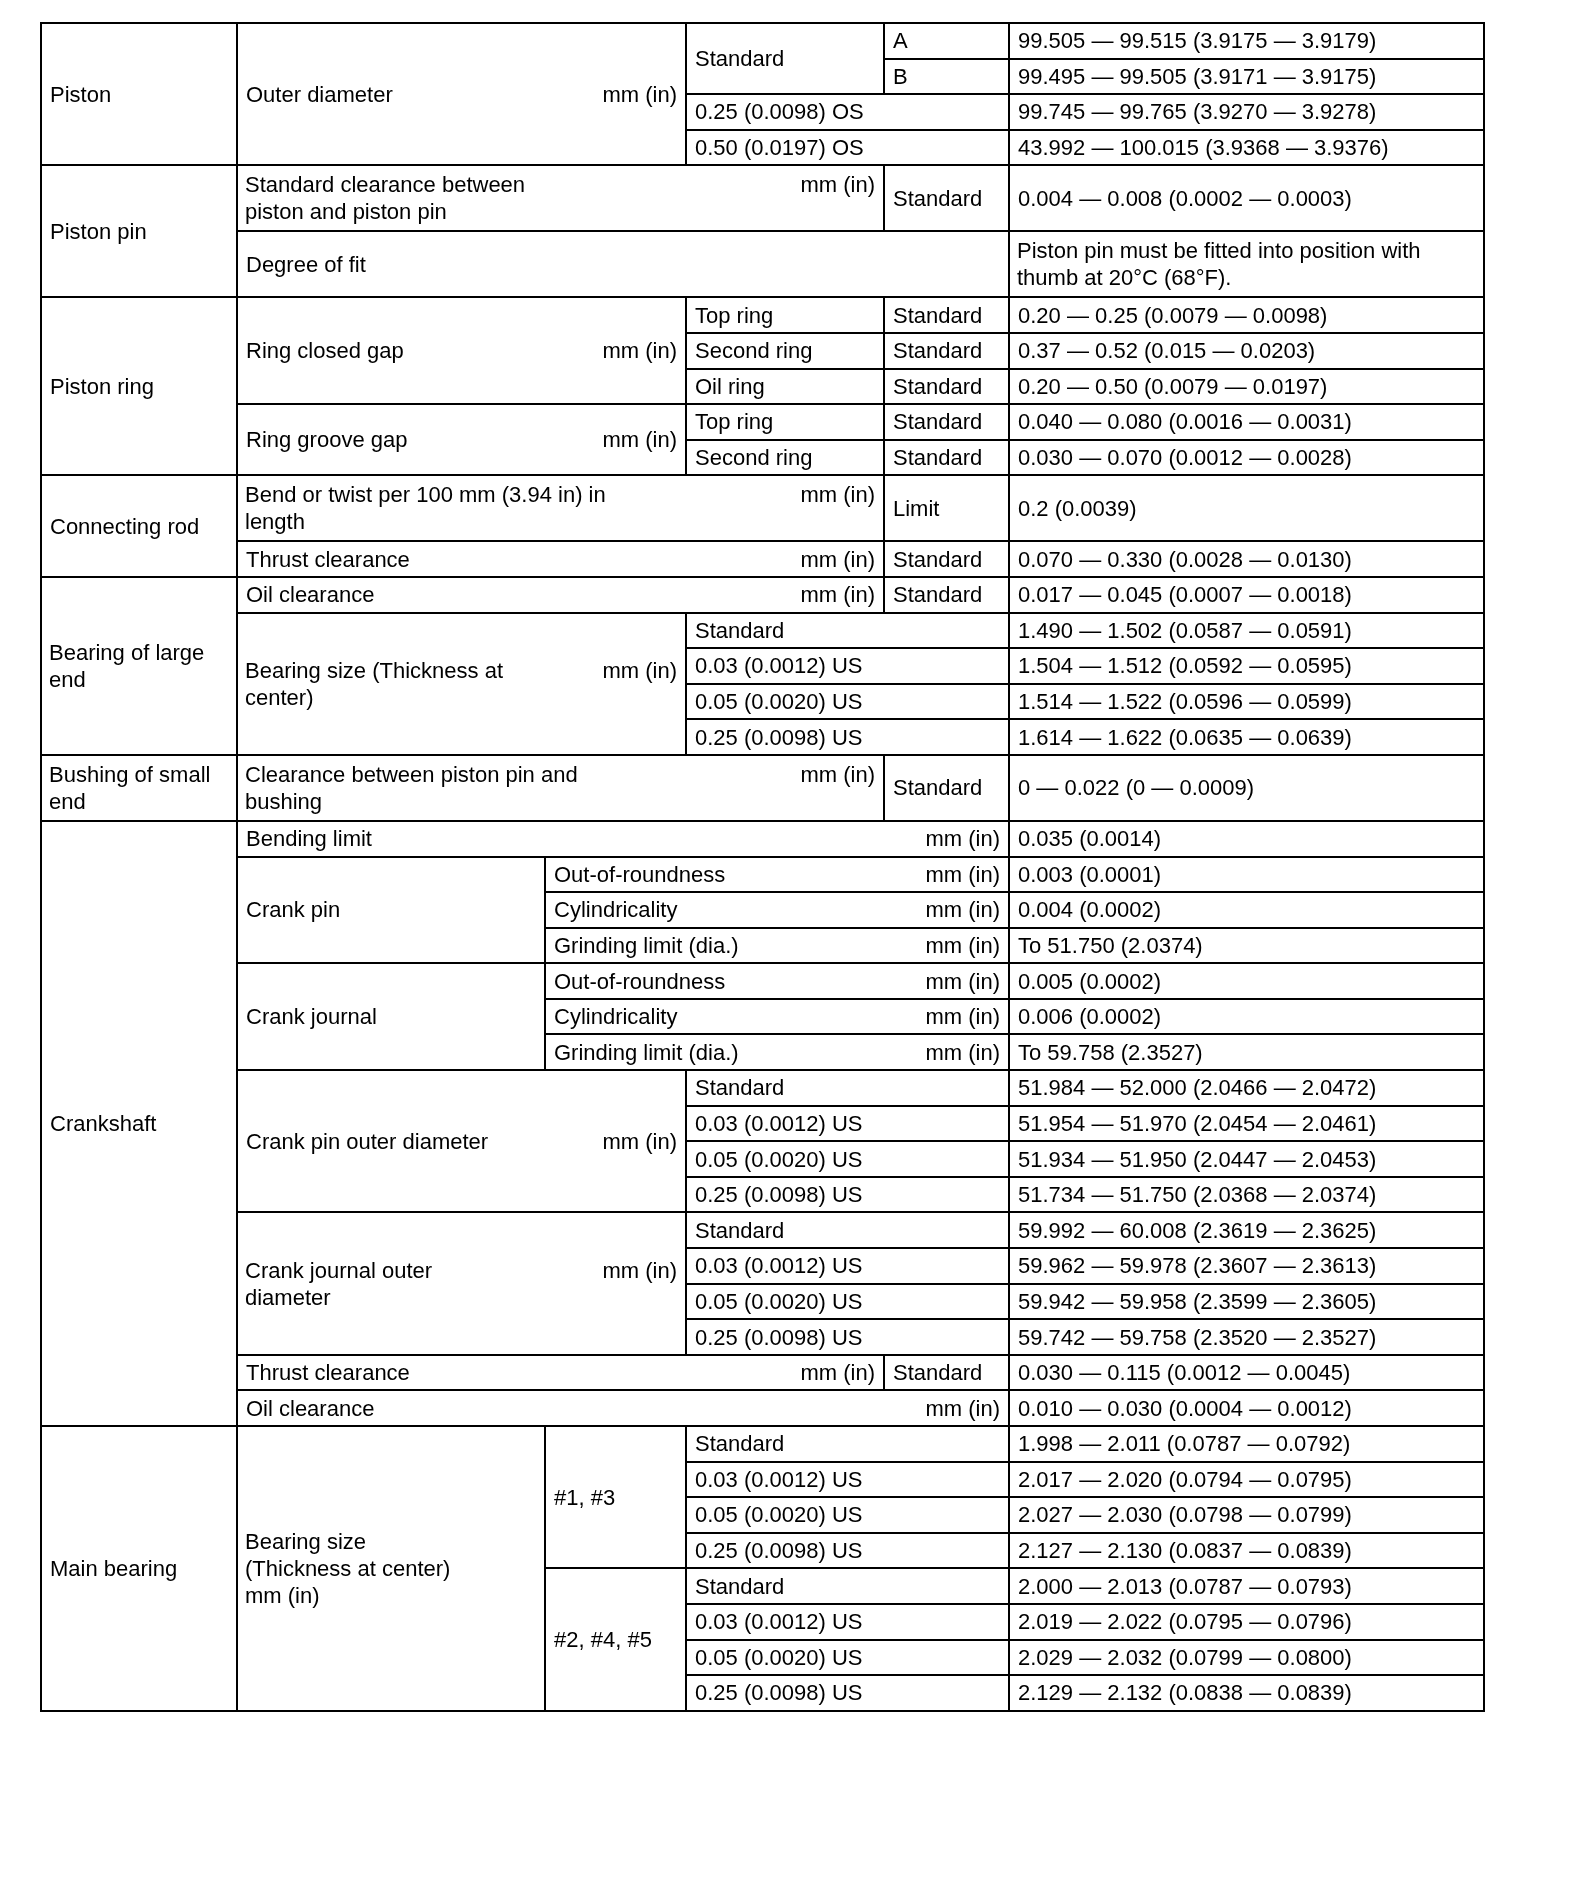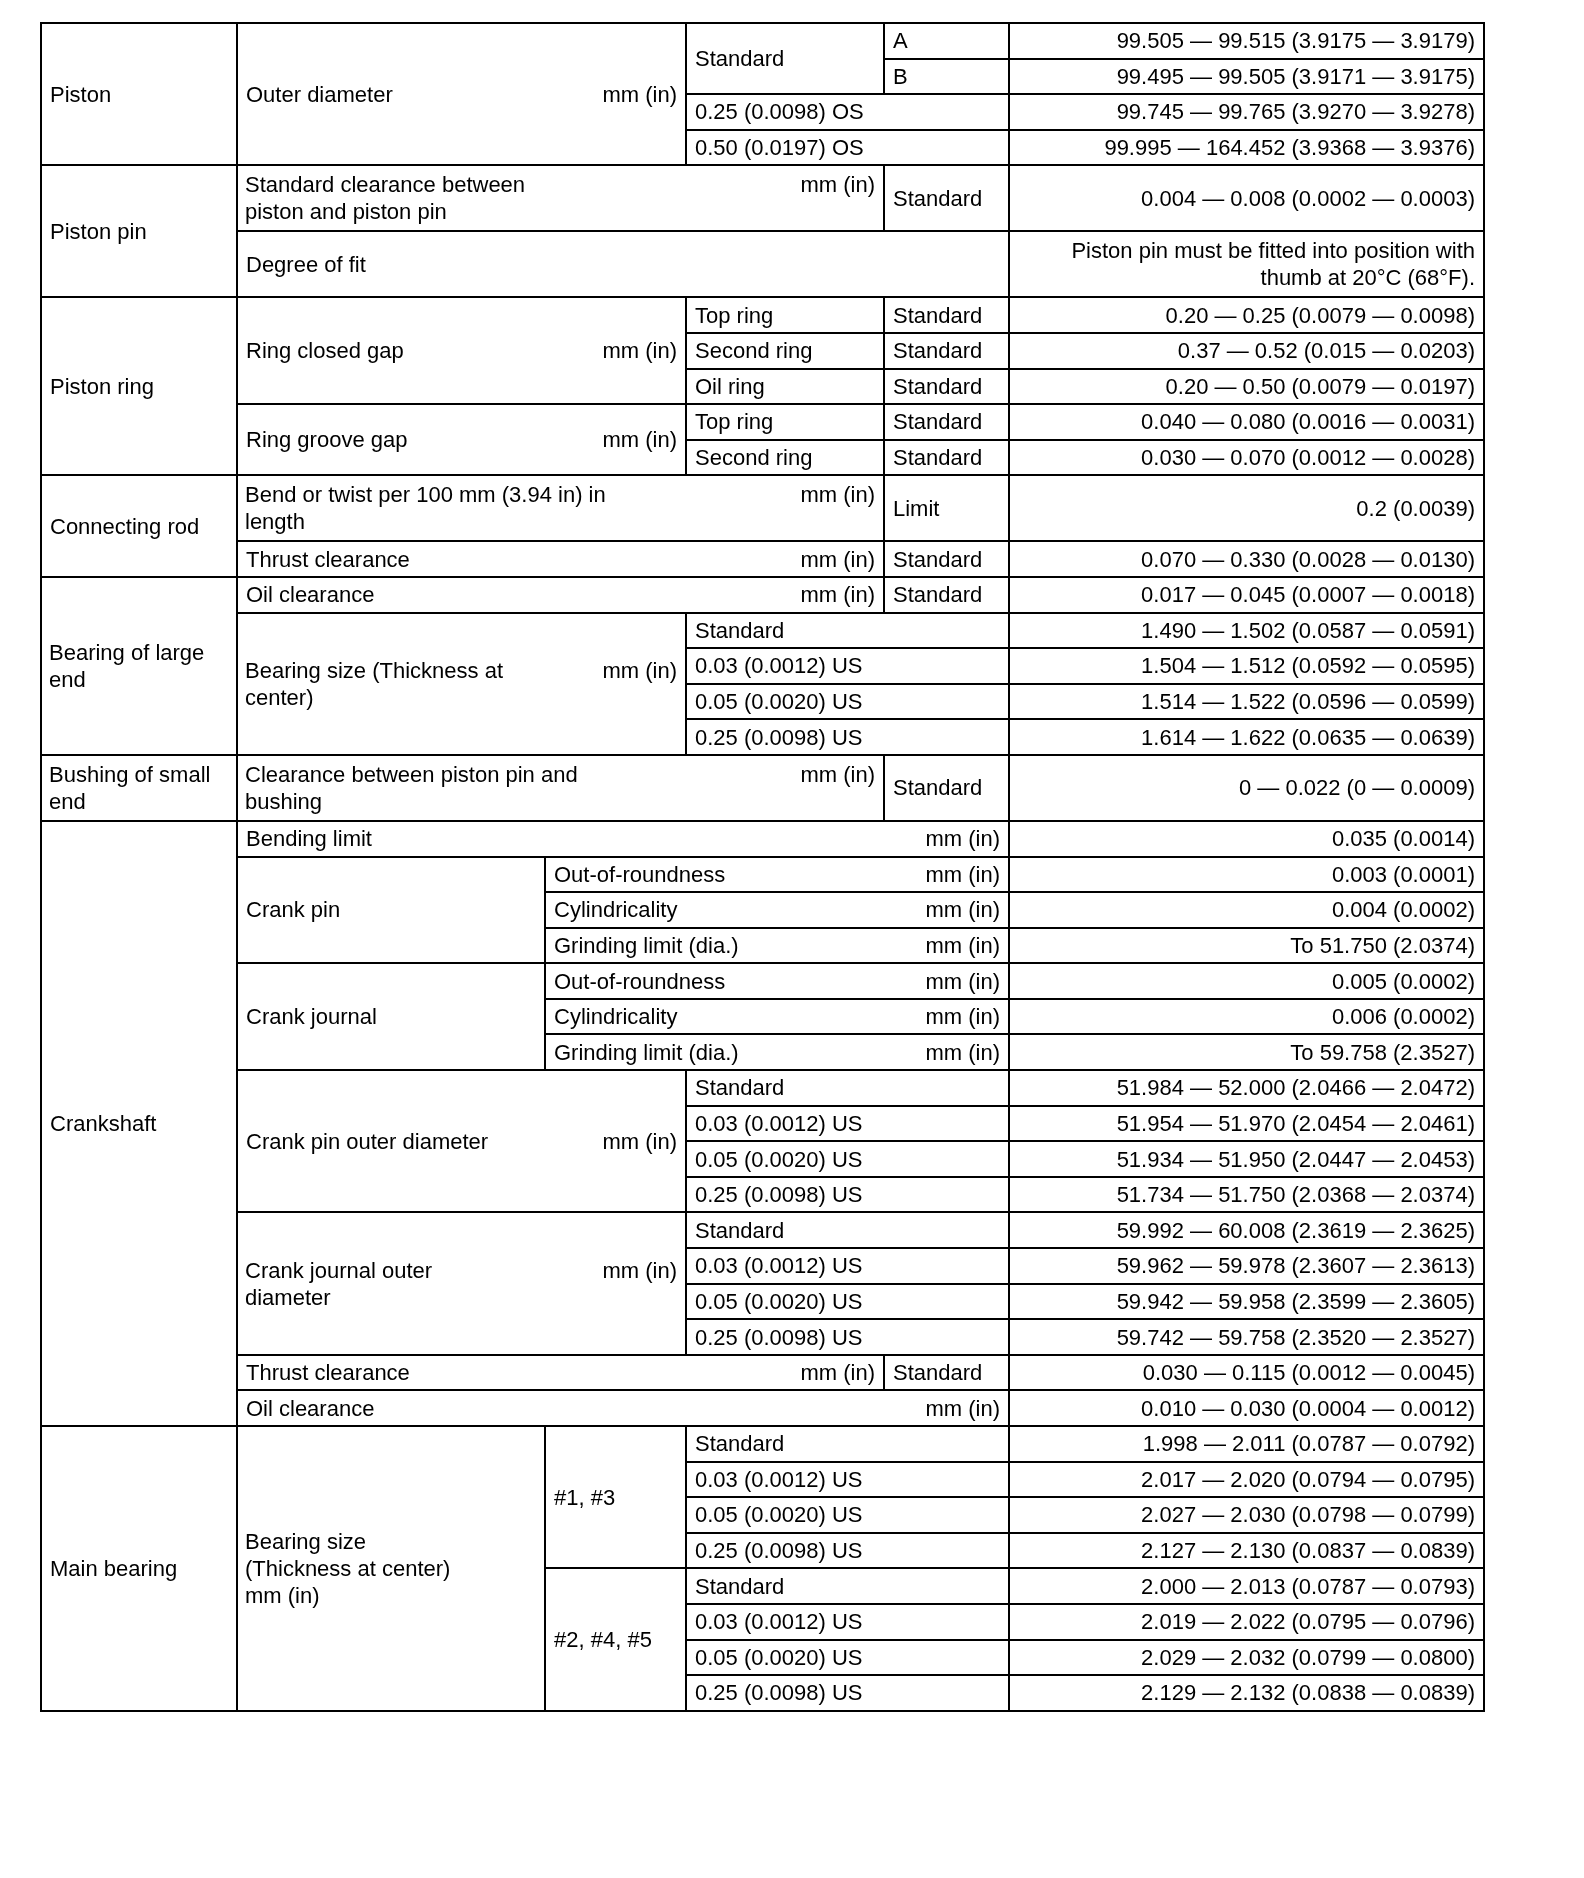--- a/index.html
+++ b/index.html
@@ -7,21 +7,21 @@
   table.spec {
     position:absolute; left:40px; top:22px;
     border-collapse:collapse; table-layout:fixed;
     font-family:"Liberation Sans", sans-serif; font-size:22px; color:#000;
   }
   table.spec td {
     border:2px solid #000; padding:0 8px; vertical-align:middle;
     line-height:27px; white-space:nowrap; overflow:hidden;
   }
   table.spec td.wrap { white-space:normal;padding-left:7px; }
-  table.spec td.val { text-align:right; }
+  table.spec td.val { text-align:left; }
   tr.r1 td { height:33.6px; }
   tr.r2 td { height:64px; }
   .lab { display:flex; justify-content:space-between; }
   .lab .txt { white-space:normal; }
   .lab .unit { white-space:nowrap; padding-left:6px; }
   b.inl { font-weight:normal; }
 </style>
 </head>
 <body>
 
@@ -51,21 +51,21 @@
   <tr class="r1">
     <td>B</td>
     <td class="val">99.495 — 99.505 (3.9171 — 3.9175)</td>
   </tr>
   <tr class="r1">
     <td colspan="2">0.25 (0.0098) OS</td>
     <td class="val">99.745 — 99.765 (3.9270 — 3.9278)</td>
   </tr>
   <tr class="r1">
     <td colspan="2">0.50 (0.0197) OS</td>
-    <td class="val">99.995 — 164.452 (3.9368 — 3.9376)</td>
+    <td class="val">43.992 — 100.015 (3.9368 — 3.9376)</td>
   </tr>
 
   <tr class="r2">
     <td rowspan="2">Piston pin</td>
     <td colspan="3" class="wrap">
           <div class="lab">
             <span class="txt" style="width:340px">Standard clearance between piston and piston pin</span>
             <span class="unit">mm (in)</span>
           </div>
         </td>

